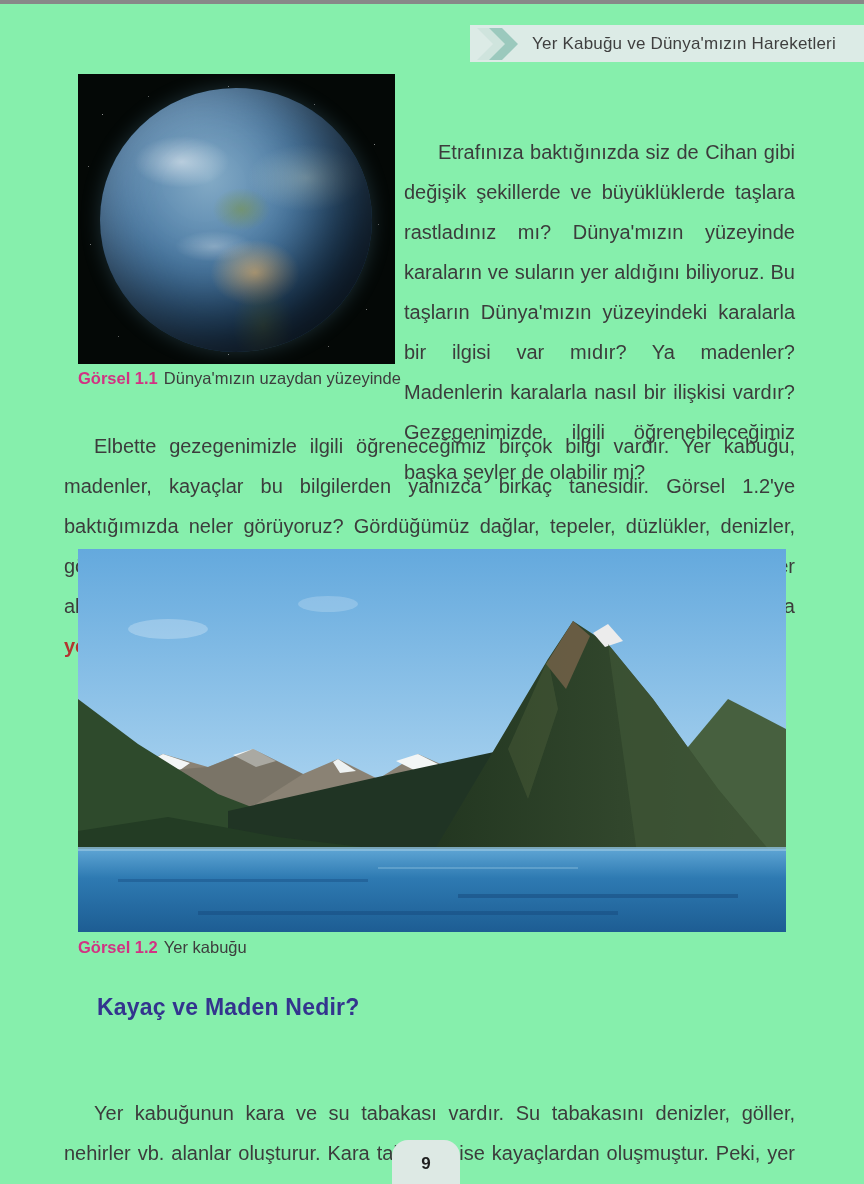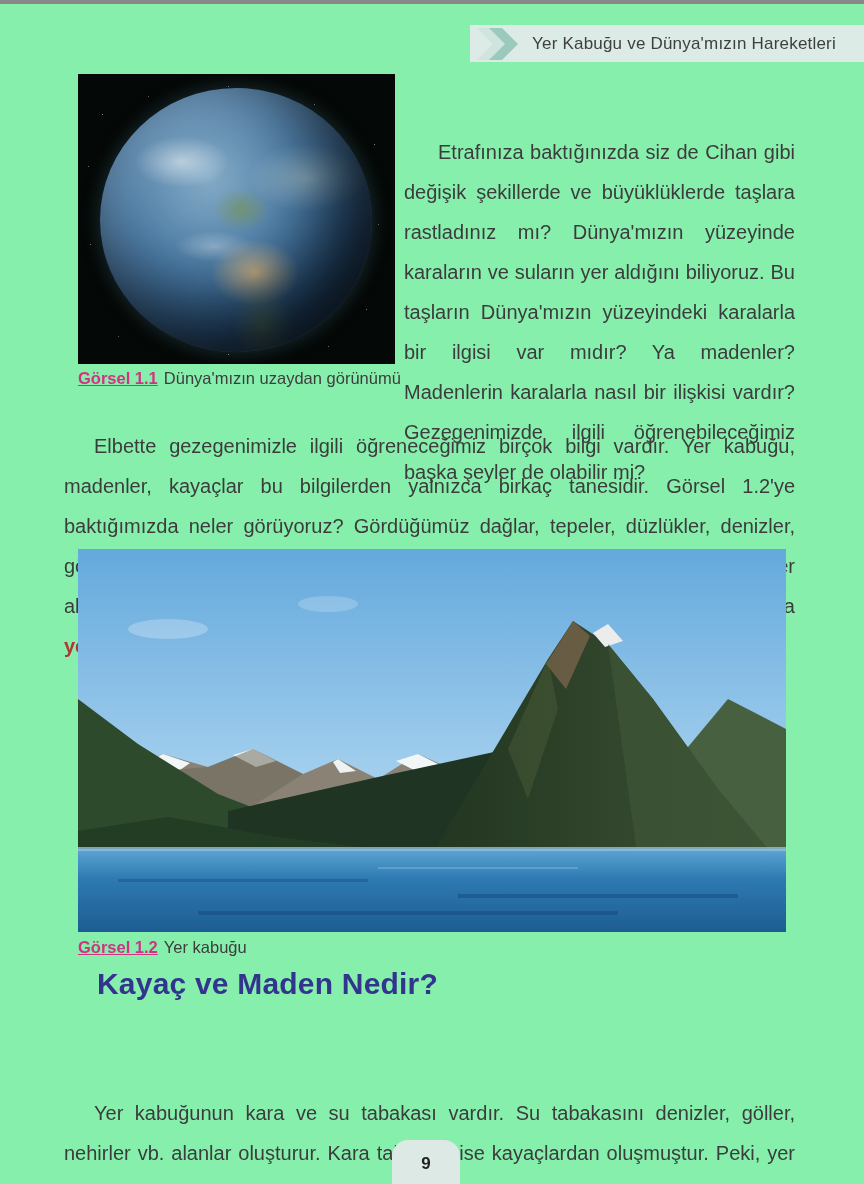--- a/index.html
+++ b/index.html
@@ -51,21 +51,21 @@
       radial-gradient(ellipse 84px 48px at 76% 34%, rgba(196,214,206,.45), transparent 70%),
       radial-gradient(circle at 40% 34%, #84abc6 0%, #4d7da7 38%, #31618f 63%, #1c3c60 84%, #0e2339 100%);
     box-shadow:
       inset -32px -36px 72px rgba(0,0,0,.78),
       inset 12px 14px 52px rgba(255,255,255,.17),
       0 0 20px rgba(120,180,220,.22);
   }
 
   
   .caption{position:absolute;font-size:16.5px;color:#3d3d3d;white-space:nowrap;}
-  .caption .cap-label{font-weight:bold;color:#d23283;margin-right:6px;text-decoration:underline;}
+  .caption .cap-label{font-weight:bold;color:#d23283;margin-right:6px;}
   .cap1{left:78px;top:365px;}
   .cap2{left:78px;top:934px;}
 
   
   .body-text{
     font-size:20px;line-height:40px;text-align:justify;color:#3c3c3c;
   }
   .intro{position:absolute;left:404px;top:108px;width:391px;text-indent:34px;}
   .para2{position:absolute;left:64px;top:402px;width:731px;text-indent:30px;}
   .para3{position:absolute;left:64px;top:1069px;width:731px;text-indent:30px;}
@@ -73,22 +73,22 @@
 
   
   .photo{
     position:absolute;left:78px;top:545px;width:708px;height:383px;
     overflow:hidden;background:#9cc6e6;
   }
   .photo svg{display:block;width:100%;height:100%;}
 
   
   .section-heading{
-    position:absolute;left:97px;top:938px;
-    font-size:30px;font-weight:bold;color:#33348e;letter-spacing:.2px;
+    position:absolute;left:97px;top:971px;
+    font-size:23px;font-weight:bold;color:#33348e;letter-spacing:.2px;
   }
 
   
   .page-tab{
     position:absolute;left:392px;top:1136px;width:68px;height:48px;
     background:#dde9e4;border-radius:16px 16px 0 0;
     display:flex;align-items:center;justify-content:center;
   }
   .page-tab span{font-size:17px;font-weight:bold;color:#1f1f1f;}
 </style>
@@ -103,21 +103,21 @@
       <path d="M13 1 h13 l16 16 -16 16 H13 l16 -16 Z" fill="#9bc9bd"></path>
     </svg>
     <div class="banner-title">Yer Kabuğu ve Dünya'mızın Hareketleri</div>
   </div>
 
   <div class="earth-img">
     <div class="stars"></div>
     <div class="globe"></div>
   </div>
   <div class="caption cap1">
-    <span class="cap-label">Görsel 1.1</span><span>Dünya'mızın uzaydan görünümü</span>
+    <span class="cap-label">Görsel 1.1</span><span>Dünya'mızın uzaydan yüzeyinde</span>
   </div>
 
   <p class="body-text intro">Etrafınıza baktığınızda siz de Cihan gibi değişik şekillerde ve büyüklüklerde taşlara rastladınız mı? Dünya'mızın yüzeyinde karaların ve suların yer aldığını biliyoruz. Bu taşların Dünya'mızın yüzeyindeki karalarla bir ilgisi var mıdır? Ya madenler? Madenlerin karalarla nasıl bir ilişkisi vardır? Gezegenimizde ilgili öğrenebileceğimiz başka şeyler de olabilir mi?</p>
 
   <p class="body-text para2"><span>Elbette gezegenimizle ilgili öğreneceğimiz birçok bilgi vardır. Yer kabuğu, madenler, kayaçlar bu bilgilerden yalnızca birkaç tanesidir. Görsel 1.2'ye baktığımızda neler görüyoruz? Gördüğümüz dağlar, tepeler, düzlükler, denizler, göller ve nehirler Dünya'mızın dış yüzeyini kaplar. İşte Dünya'mızın üstünde yer alan ve dışını kaplayan bu yapılar </span><span class="kw">yer kabuğunu</span><span> oluşturur. Yer kabuğuna </span><span class="kw">yeryüzü</span><span> de denilebilir.</span></p>
 
   <div class="photo">
     <svg viewBox="0 0 708 383" preserveAspectRatio="none" aria-hidden="true">
       <defs>
         <linearGradient id="sky" x1="0" y1="0" x2="0" y2="1">

